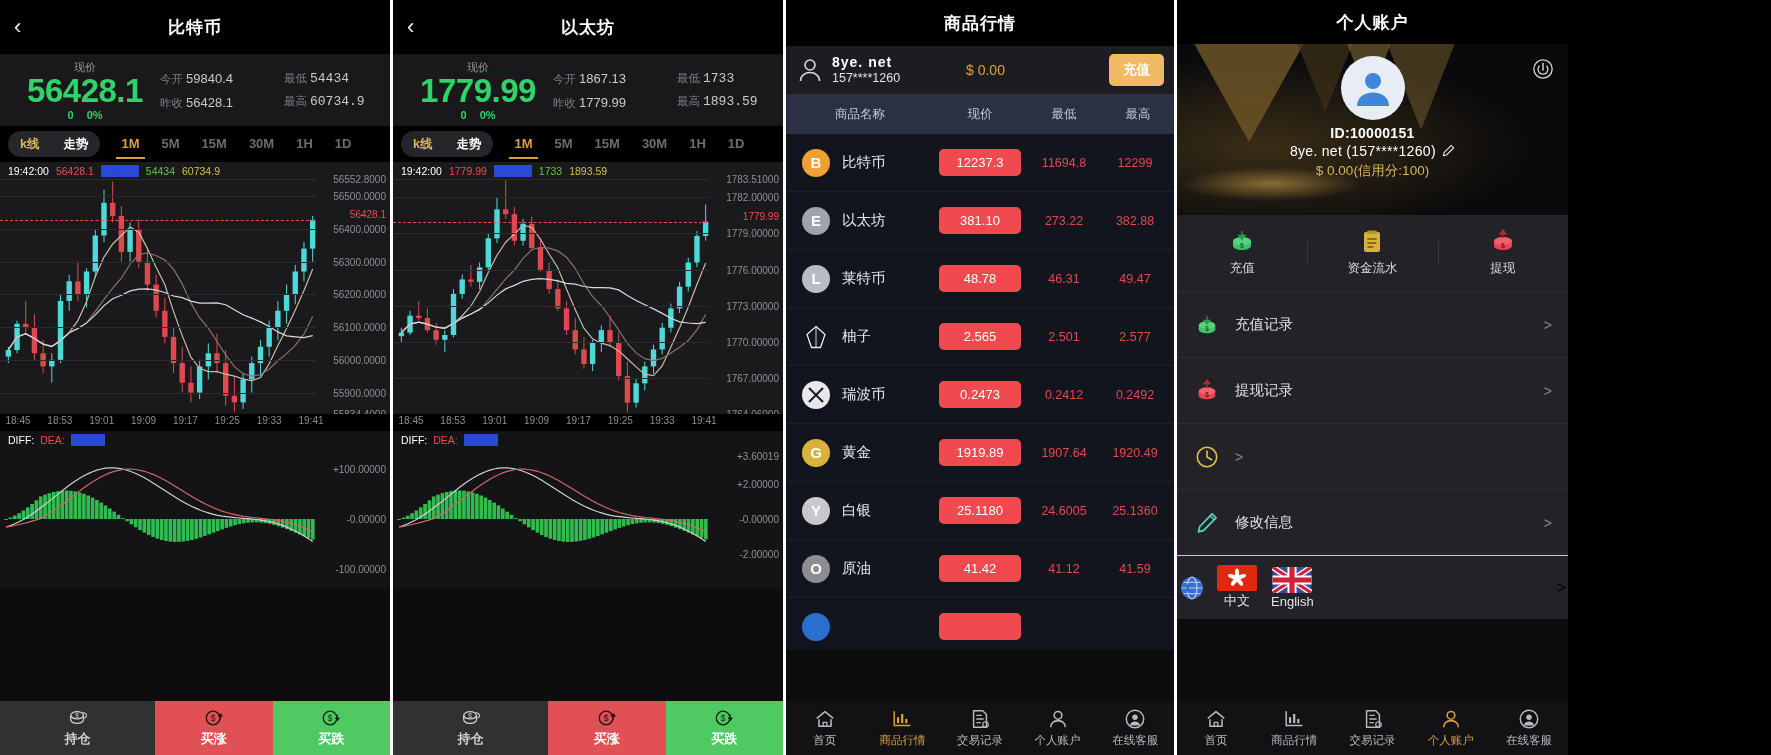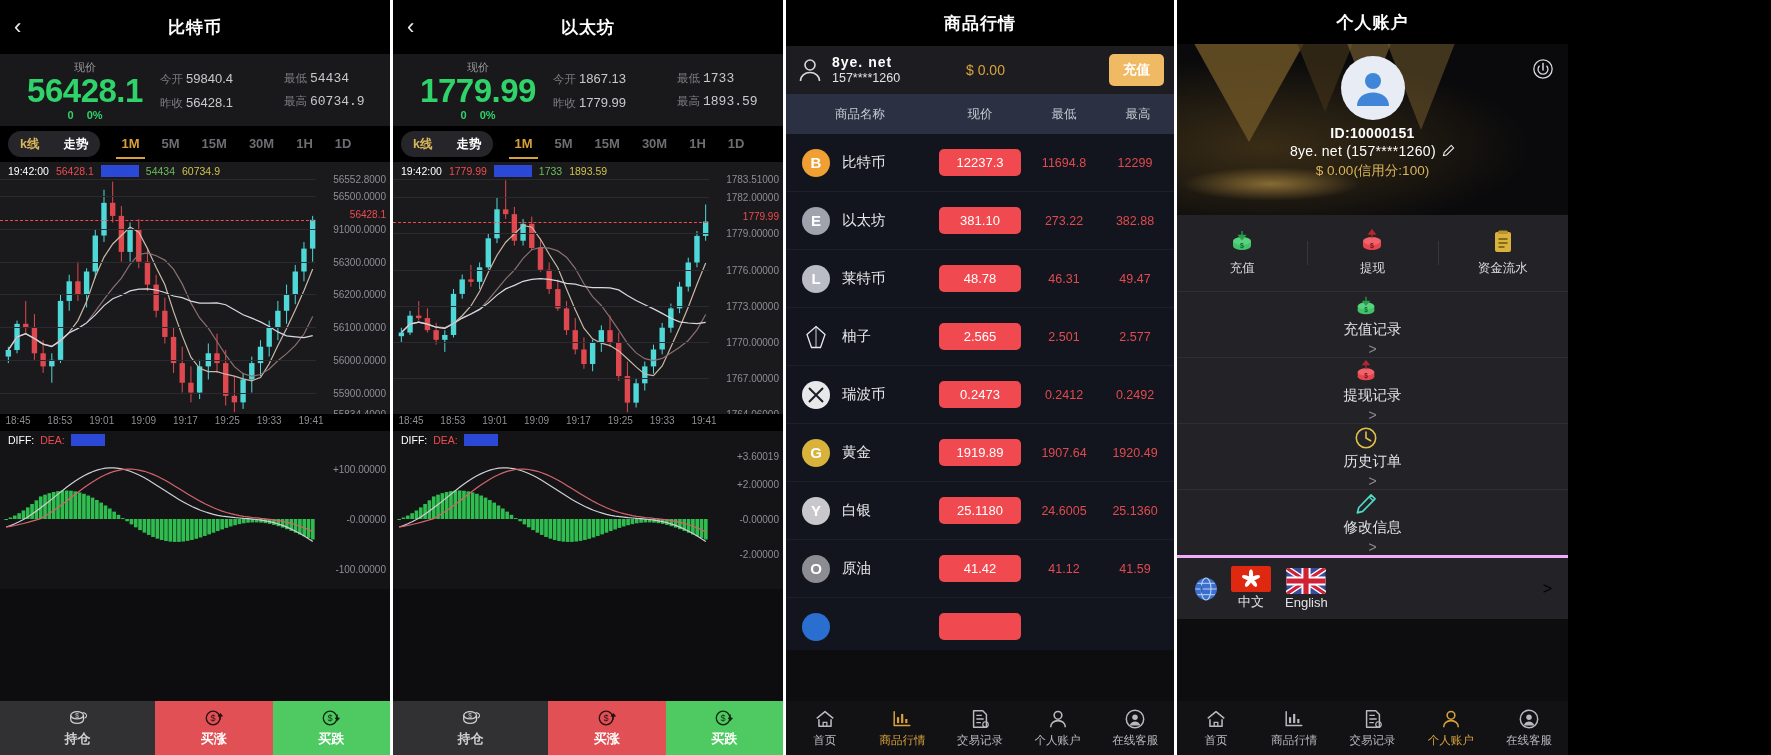--- a/index.html
+++ b/index.html
@@ -131,25 +131,25 @@
   .hero-av { width: 64px; height: 64px; border-radius: 50%; background: #e8edf5;
              display: inline-flex; align-items: center; justify-content: center; margin-bottom: 5px; }
   .hero .id { font-size: 14px; color: #fff; font-weight: bold; letter-spacing: .3px; }
   .hero .acct { font-size: 14px; color: #fff; font-weight: normal; letter-spacing: .3px; margin-top: 2px; }
   .hero .bal { font-size: 13.5px; color: #d8b45a; margin-top: 3px; }
   .quick { height: 76px; background: #232327; display: flex; align-items: center; }
   .qitem { flex: 1; display: flex; flex-direction: column; align-items: center; gap: 5px; position: relative; }
   .qitem + .qitem:before { content: ""; position: absolute; left: 0; top: 12px; bottom: 12px; width: 1px; background: #38383c; }
   .qitem .lbl { font-size: 12.5px; color: #dcdce0; }
   .menu { background: #232327; }
-  .mrow { height: 66px; display: flex; align-items: center; padding: 0 16px; border-top: 1px solid #2e2e33; flex-direction: column; }
+  .mrow { height: 66px; display: flex; align-items: center; padding: 0 16px; border-top: 1px solid #2e2e33; }
   .mrow .mico { width: 28px; height: 28px; margin-right: 14px; flex: none; display: flex; align-items: center; justify-content: center; }
   .mrow .mlbl { flex: 1; font-size: 14.5px; color: #e2e2e6; }
   .mrow .chev { font-size: 14px; color: #8a8a90; }
-  .flagrow { height: 64px; display: flex; align-items: center; padding: 0 16px; border-top: 3px solid #f0abfc; }
+  .flagrow { height: 64px; display: flex; align-items: center; padding: 0 2px; border-top: 1px solid #f0abfc; }
   .flag-item { display: flex; flex-direction: column; align-items: center; margin-right: 14px; }
   .flag-box { width: 40px; height: 26px; border-radius: 3px; overflow: hidden; position: relative; }
   .flag-item .flbl { font-size: 13px; color: #e2e2e6; margin-top: 1px; }
 
   
   .tabbar { position: absolute; left: 0; right: 0; bottom: 0; height: 54px;
             background: #121215; display: flex; align-items: center; }
   .tb { flex: 1; display: flex; flex-direction: column; align-items: center; gap: 3px; }
   .tb .tl { font-size: 11.5px; color: #b9b9be; }
   .tb.active .tl { color: #d8a23a; }
@@ -280,21 +280,21 @@
             <rect x="301.2630555555556" y="69.61024498886493" width="5.390555555555555" height="22.898106904231597" fill="#4fd8d8"></rect>
             <line x1="312.65277777777777" x2="312.65277777777777" y1="36.89866369710556" y2="82.6948775055687" stroke="#4fd8d8" stroke-width="1"></line>
             <rect x="309.9575" y="40.82405345211668" width="5.390555555555555" height="28.786191536748255" fill="#4fd8d8"></rect>
             <polyline points="8.3,171.0 17.0,157.9 25.7,154.7 34.4,159.6 43.1,165.1 51.8,167.1 60.5,162.5 69.2,153.4 77.9,141.6 86.6,122.6 95.3,97.7 104.0,78.1 112.7,65.0 121.4,56.5 130.1,48.0 138.8,53.3 147.5,69.6 156.2,88.6 164.8,105.6 173.5,132.4 182.2,156.6 190.9,178.2 199.6,189.3 208.3,192.6 217.0,192.6 225.7,195.2 234.4,197.2 243.1,199.8 251.8,201.8 260.5,198.5 269.2,184.8 277.9,166.4 286.6,149.4 295.3,131.1 304.0,111.5 312.7,90.0" fill="none" stroke="#c9b9a8" stroke-width="1.2"></polyline>
             <polyline points="8.3,171.0 17.0,157.9 25.7,154.7 34.4,159.6 43.1,165.1 51.8,167.7 60.5,161.2 69.2,153.8 77.9,149.6 86.6,143.9 95.3,132.4 104.0,120.3 112.7,109.2 121.4,99.1 130.1,85.3 138.8,75.5 147.5,73.9 156.2,76.8 164.8,81.1 173.5,90.2 182.2,104.9 190.9,123.9 199.6,139.0 208.3,149.1 217.0,162.5 225.7,175.9 234.4,187.7 243.1,194.6 251.8,197.2 260.5,195.5 269.2,190.0 277.9,181.8 286.6,174.6 295.3,166.4 304.0,155.0 312.7,137.4" fill="none" stroke="#8b6f6f" stroke-width="1.2"></polyline>
             <polyline points="8.3,171.0 17.0,157.9 25.7,154.7 34.4,159.6 43.1,165.1 51.8,167.7 60.5,161.2 69.2,153.8 77.9,149.6 86.6,143.9 95.3,135.9 104.0,126.6 112.7,119.7 121.4,116.3 130.1,111.9 138.8,110.1 147.5,109.8 156.2,111.0 164.8,113.5 173.5,117.0 182.2,118.7 190.9,122.1 199.6,124.1 208.3,124.1 217.0,123.9 225.7,125.7 234.4,130.8 243.1,135.7 251.8,139.1 260.5,142.9 269.2,147.5 277.9,152.9 286.6,156.8 295.3,157.8 304.0,158.7 312.7,156.7" fill="none" stroke="#d9d9e2" stroke-width="1.2"></polyline>
           </svg>
         <div class="ylabels" id="p1ylabels">
             <div class="ylab" style="top: 0px;">56552.8000</div>
             <div class="ylab" style="top: 17.2717px;">56500.0000</div>
-            <div class="ylab" style="top: 49.9833px;">91000.0000</div>
+            <div class="ylab" style="top: 49.9833px;">56400.0000</div>
             <div class="ylab" style="top: 82.6949px;">56300.0000</div>
             <div class="ylab" style="top: 115.406px;">56200.0000</div>
             <div class="ylab" style="top: 148.118px;">56100.0000</div>
             <div class="ylab" style="top: 180.83px;">56000.0000</div>
             <div class="ylab" style="top: 213.541px;">55900.0000</div>
             <div class="ylab" style="top: 235px;">55834.4000</div>
             <div class="ylab cur" style="top: 34.7913px;">56428.1</div>
           </div>
       <div class="grid" style="top: 0px; right: 74px;"></div>
           <div class="grid" style="top: 17.2717px; right: 74px;"></div>
@@ -955,35 +955,35 @@
           <ellipse cx="13" cy="17" rx="9" ry="4" fill="#3fc46a"></ellipse>
           <rect x="4" y="12" width="18" height="5" fill="#3fc46a"></rect>
           <ellipse cx="13" cy="12" rx="9" ry="4" fill="#56d37f"></ellipse>
           <path d="M13 2v7M13 10.5l-3.2-4h6.4z" fill="#2a9e4e" stroke="#2a9e4e" stroke-width="1.3"></path>
           <text x="13" y="19" font-size="7" fill="#18612f" text-anchor="middle" font-family="Liberation Sans" font-weight="bold">$</text>
         </svg>
         <div class="lbl">充值</div>
       </div>
       <div class="qitem">
         <svg width="26" height="26" viewBox="0 0 26 26">
+          <rect x="5" y="3" width="16" height="20" rx="2" fill="#d8b23a"></rect>
+          <rect x="8" y="1.5" width="10" height="3.5" rx="1.6" fill="#b8922a"></rect>
+          <path d="M8.5 10h9M8.5 14h9M8.5 18h6" stroke="#6b5415" stroke-width="1.4"></path>
+        </svg>
+        <div class="lbl">资金流水</div>
+      </div>
+      <div class="qitem">
+        <svg width="26" height="26" viewBox="0 0 26 26">
           <ellipse cx="13" cy="17" rx="9" ry="4" fill="#e8454f"></ellipse>
           <rect x="4" y="12" width="18" height="5" fill="#e8454f"></rect>
           <ellipse cx="13" cy="12" rx="9" ry="4" fill="#f2626b"></ellipse>
           <path d="M13 9V2M13 1l-3.2 4h6.4z" fill="#b32730" stroke="#b32730" stroke-width="1.3"></path>
           <text x="13" y="19" font-size="7" fill="#6d141a" text-anchor="middle" font-family="Liberation Sans" font-weight="bold">$</text>
         </svg>
         <div class="lbl">提现</div>
-      </div>
-      <div class="qitem">
-        <svg width="26" height="26" viewBox="0 0 26 26">
-          <rect x="5" y="3" width="16" height="20" rx="2" fill="#d8b23a"></rect>
-          <rect x="8" y="1.5" width="10" height="3.5" rx="1.6" fill="#b8922a"></rect>
-          <path d="M8.5 10h9M8.5 14h9M8.5 18h6" stroke="#6b5415" stroke-width="1.4"></path>
-        </svg>
-        <div class="lbl">资金流水</div>
       </div>
     </div>
 
     <div class="menu">
       <div class="mrow">
         <span class="mico">
           <svg width="24" height="24" viewBox="0 0 26 26">
             <ellipse cx="13" cy="18" rx="9" ry="4" fill="#3fc46a"></ellipse>
             <rect x="4" y="13" width="18" height="5" fill="#3fc46a"></rect>
             <ellipse cx="13" cy="13" rx="9" ry="4" fill="#56d37f"></ellipse>
@@ -1007,21 +1007,20 @@
         <span class="mlbl">提现记录</span>
         <span class="chev">&gt;</span>
       </div>
       <div class="mrow">
         <span class="mico">
           <svg width="24" height="24" viewBox="0 0 26 26">
             <circle cx="13" cy="13" r="10.5" fill="none" stroke="#e3c14a" stroke-width="1.7"></circle>
             <path d="M13 6.5V13l5 3" fill="none" stroke="#e3c14a" stroke-width="1.7" stroke-linecap="round"></path>
           </svg>
         </span>
-        <span class="mlbl">历史订单</span>
         <span class="chev">&gt;</span>
       </div>
       <div class="mrow">
         <span class="mico">
           <svg width="24" height="24" viewBox="0 0 26 26">
             <path d="M18.5 3.2l4.3 4.3L9.4 21 3.6 22.6l1.6-5.8z" fill="none" stroke="#4fd9c6" stroke-width="1.8" stroke-linejoin="round"></path>
             <path d="M16.4 5.3l4.3 4.3" stroke="#4fd9c6" stroke-width="1.5"></path>
           </svg>
         </span>
         <span class="mlbl">修改信息</span>

